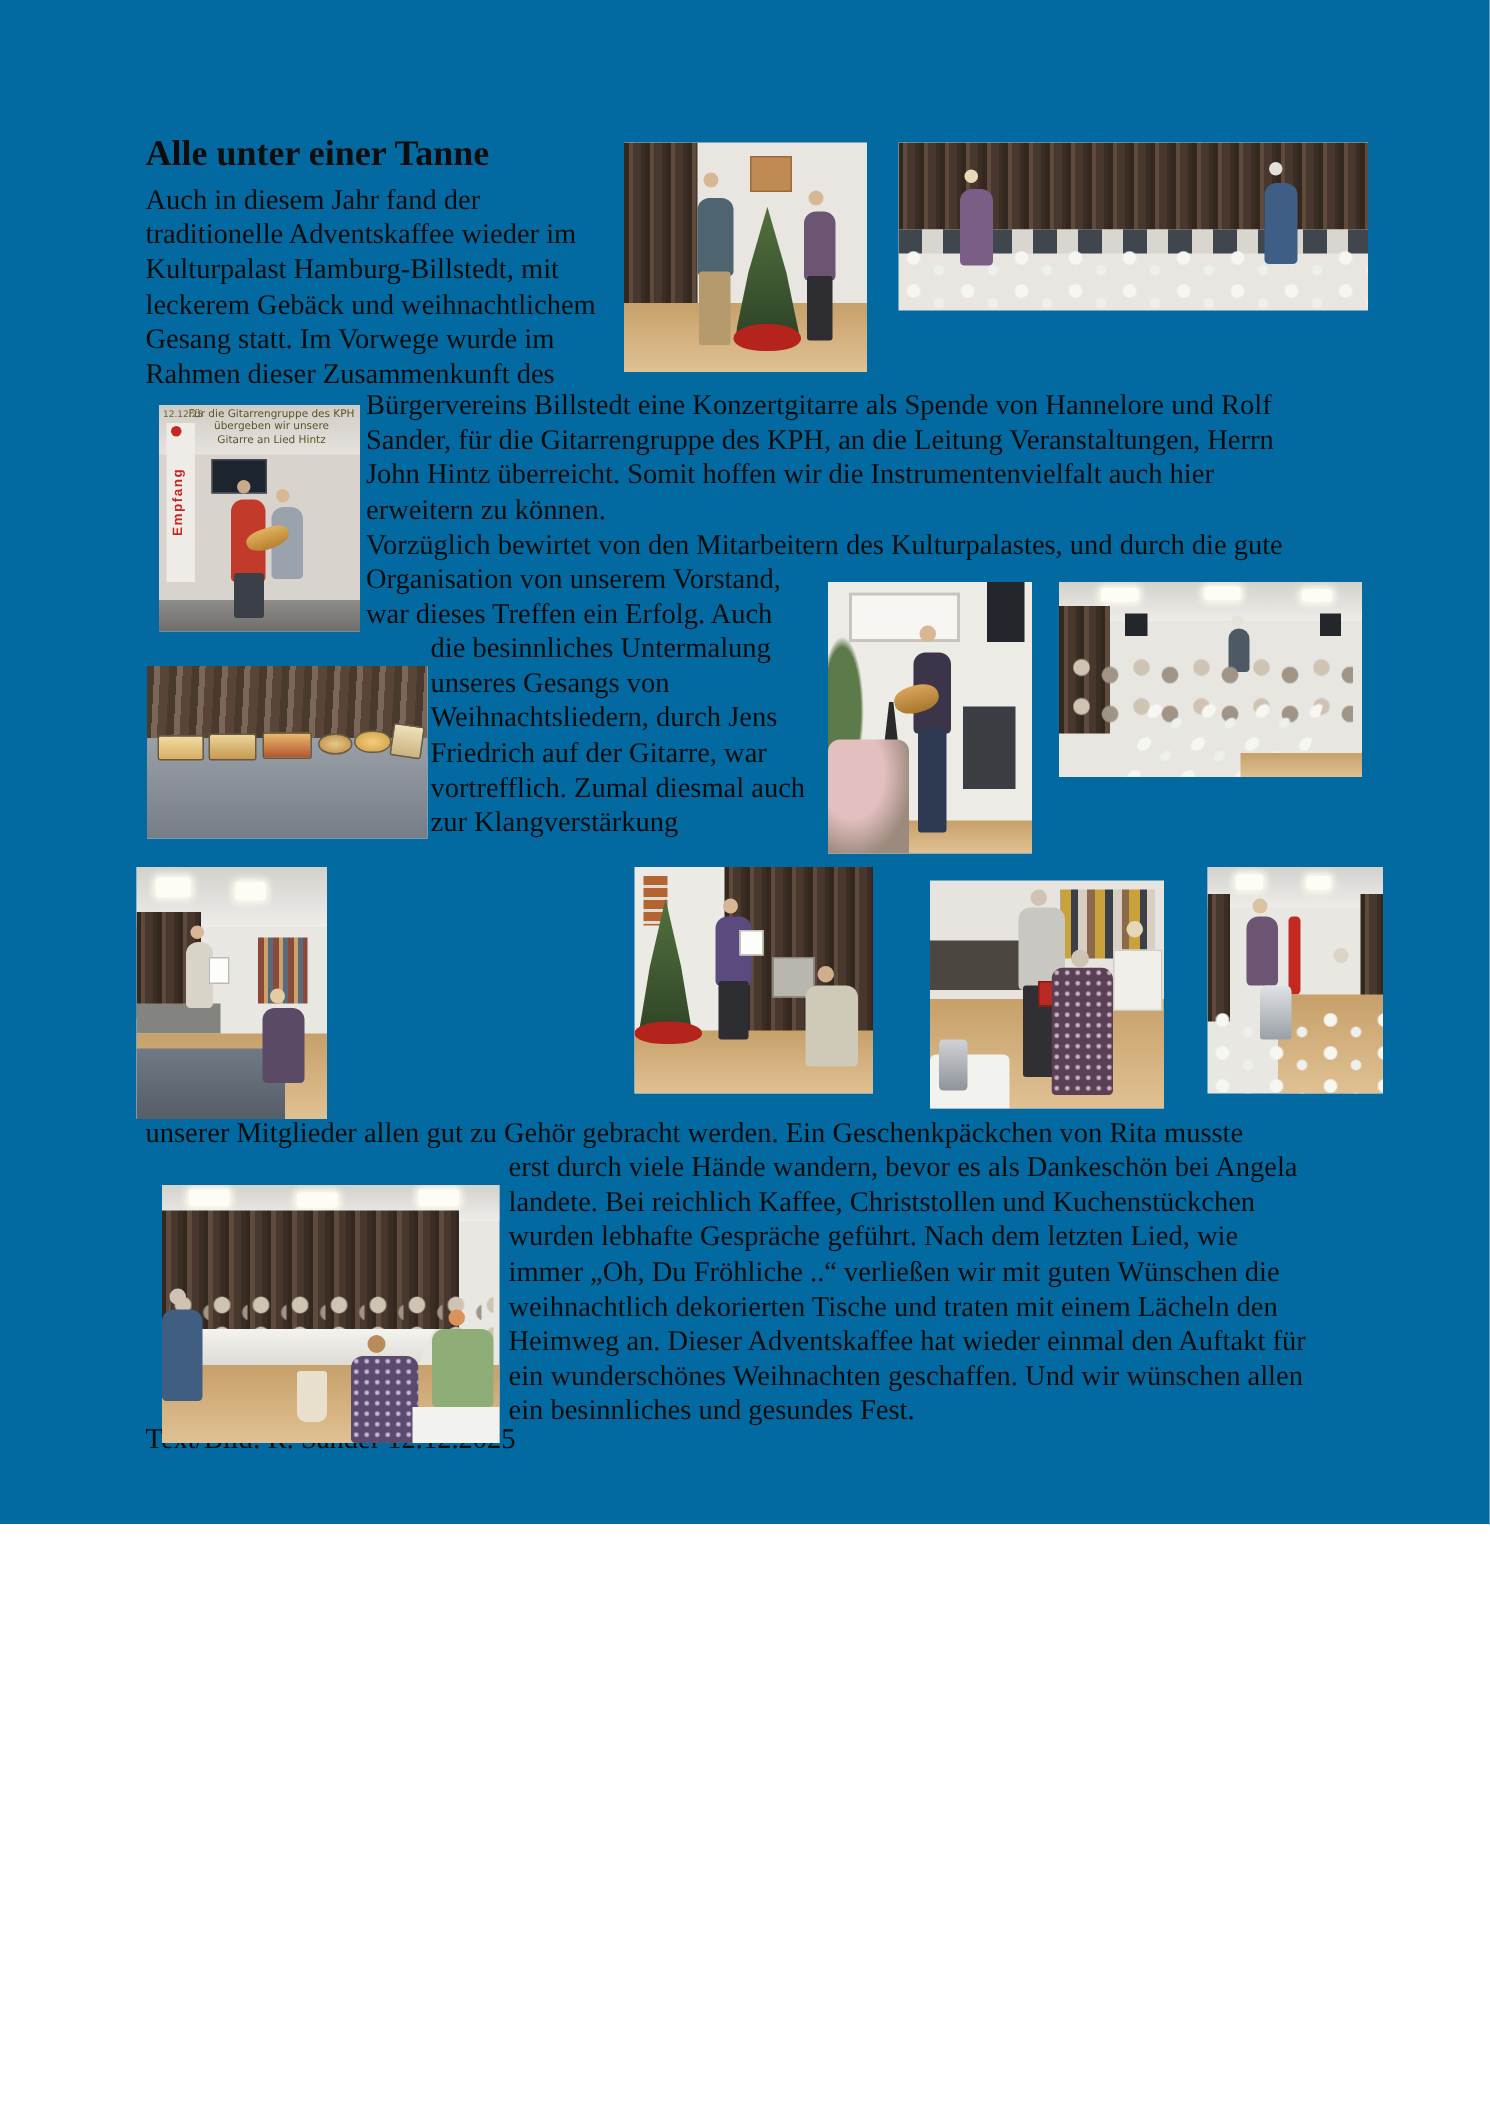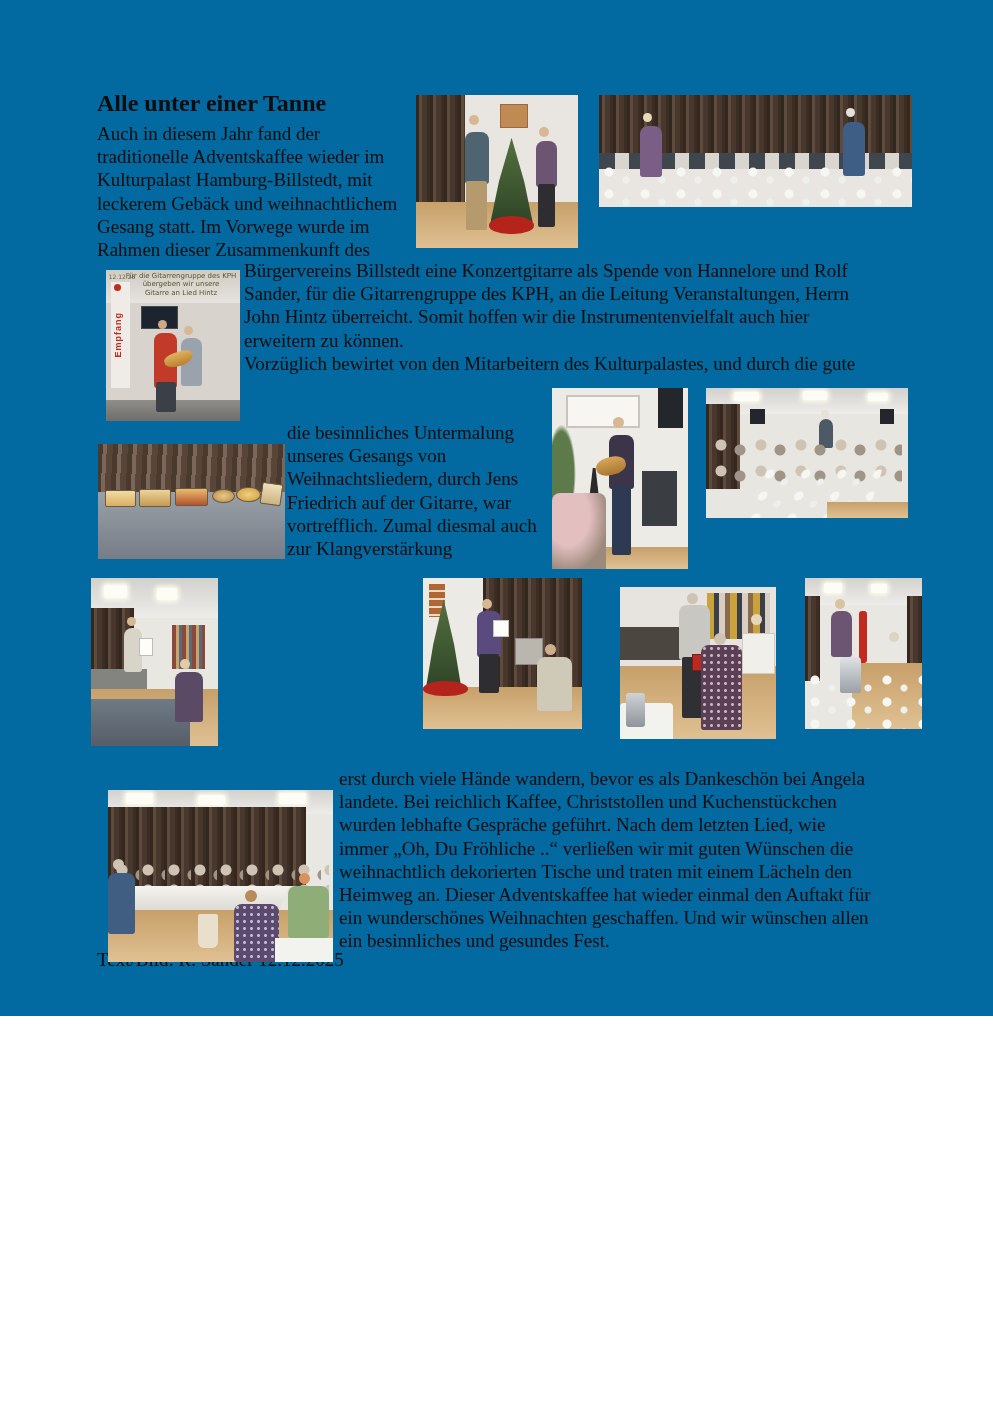--- a/index.html
+++ b/index.html
@@ -36,26 +36,29 @@
 traditionelle Adventskaffee wieder im
 Kulturpalast Hamburg-Billstedt, mit
 leckerem Gebäck und weihnachtlichem
 Gesang statt. Im Vorwege wurde im
 Rahmen dieser Zusammenkunft des</div>
   <div class="txt" style="left:244px;top:259px;">Bürgervereins Billstedt eine Konzertgitarre als Spende von Hannelore und Rolf
 Sander, für die Gitarrengruppe des KPH, an die Leitung Veranstaltungen, Herrn
 John Hintz überreicht. Somit hoffen wir die Instrumentenvielfalt auch hier
 erweitern zu können.
 Vorzüglich bewirtet von den Mitarbeitern des Kulturpalastes, und durch die gute</div>
+  <div class="txt" style="left:244px;top:375px;">Organisation von unserem Vorstand,
+war dieses Treffen ein Erfolg. Auch</div>
   <div class="txt" style="left:287px;top:421px;">die besinnliches Untermalung
 unseres Gesangs von
 Weihnachtsliedern, durch Jens
 Friedrich auf der Gitarre, war
 vortrefflich. Zumal diesmal auch
 zur Klangverstärkung</div>
+  <div class="txt" style="left:97px;top:744px;">unserer Mitglieder allen gut zu Gehör gebracht werden. Ein Geschenkpäckchen von Rita musste</div>
   <div class="txt" style="left:339px;top:767px;">erst durch viele Hände wandern, bevor es als Dankeschön bei Angela
 landete. Bei reichlich Kaffee, Christstollen und Kuchenstückchen
 wurden lebhafte Gespräche geführt. Nach dem letzten Lied, wie
 immer „Oh, Du Fröhliche ..“ verließen wir mit guten Wünschen die
 weihnachtlich dekorierten Tische und traten mit einem Lächeln den
 Heimweg an. Dieser Adventskaffee hat wieder einmal den Auftakt für
 ein wunderschönes Weihnachten geschaffen. Und wir wünschen allen
 ein besinnliches und gesundes Fest.</div>
   <div class="txt" style="left:97px;top:948px;">Text/Bild: R. Sander 12.12.2025</div>
 

